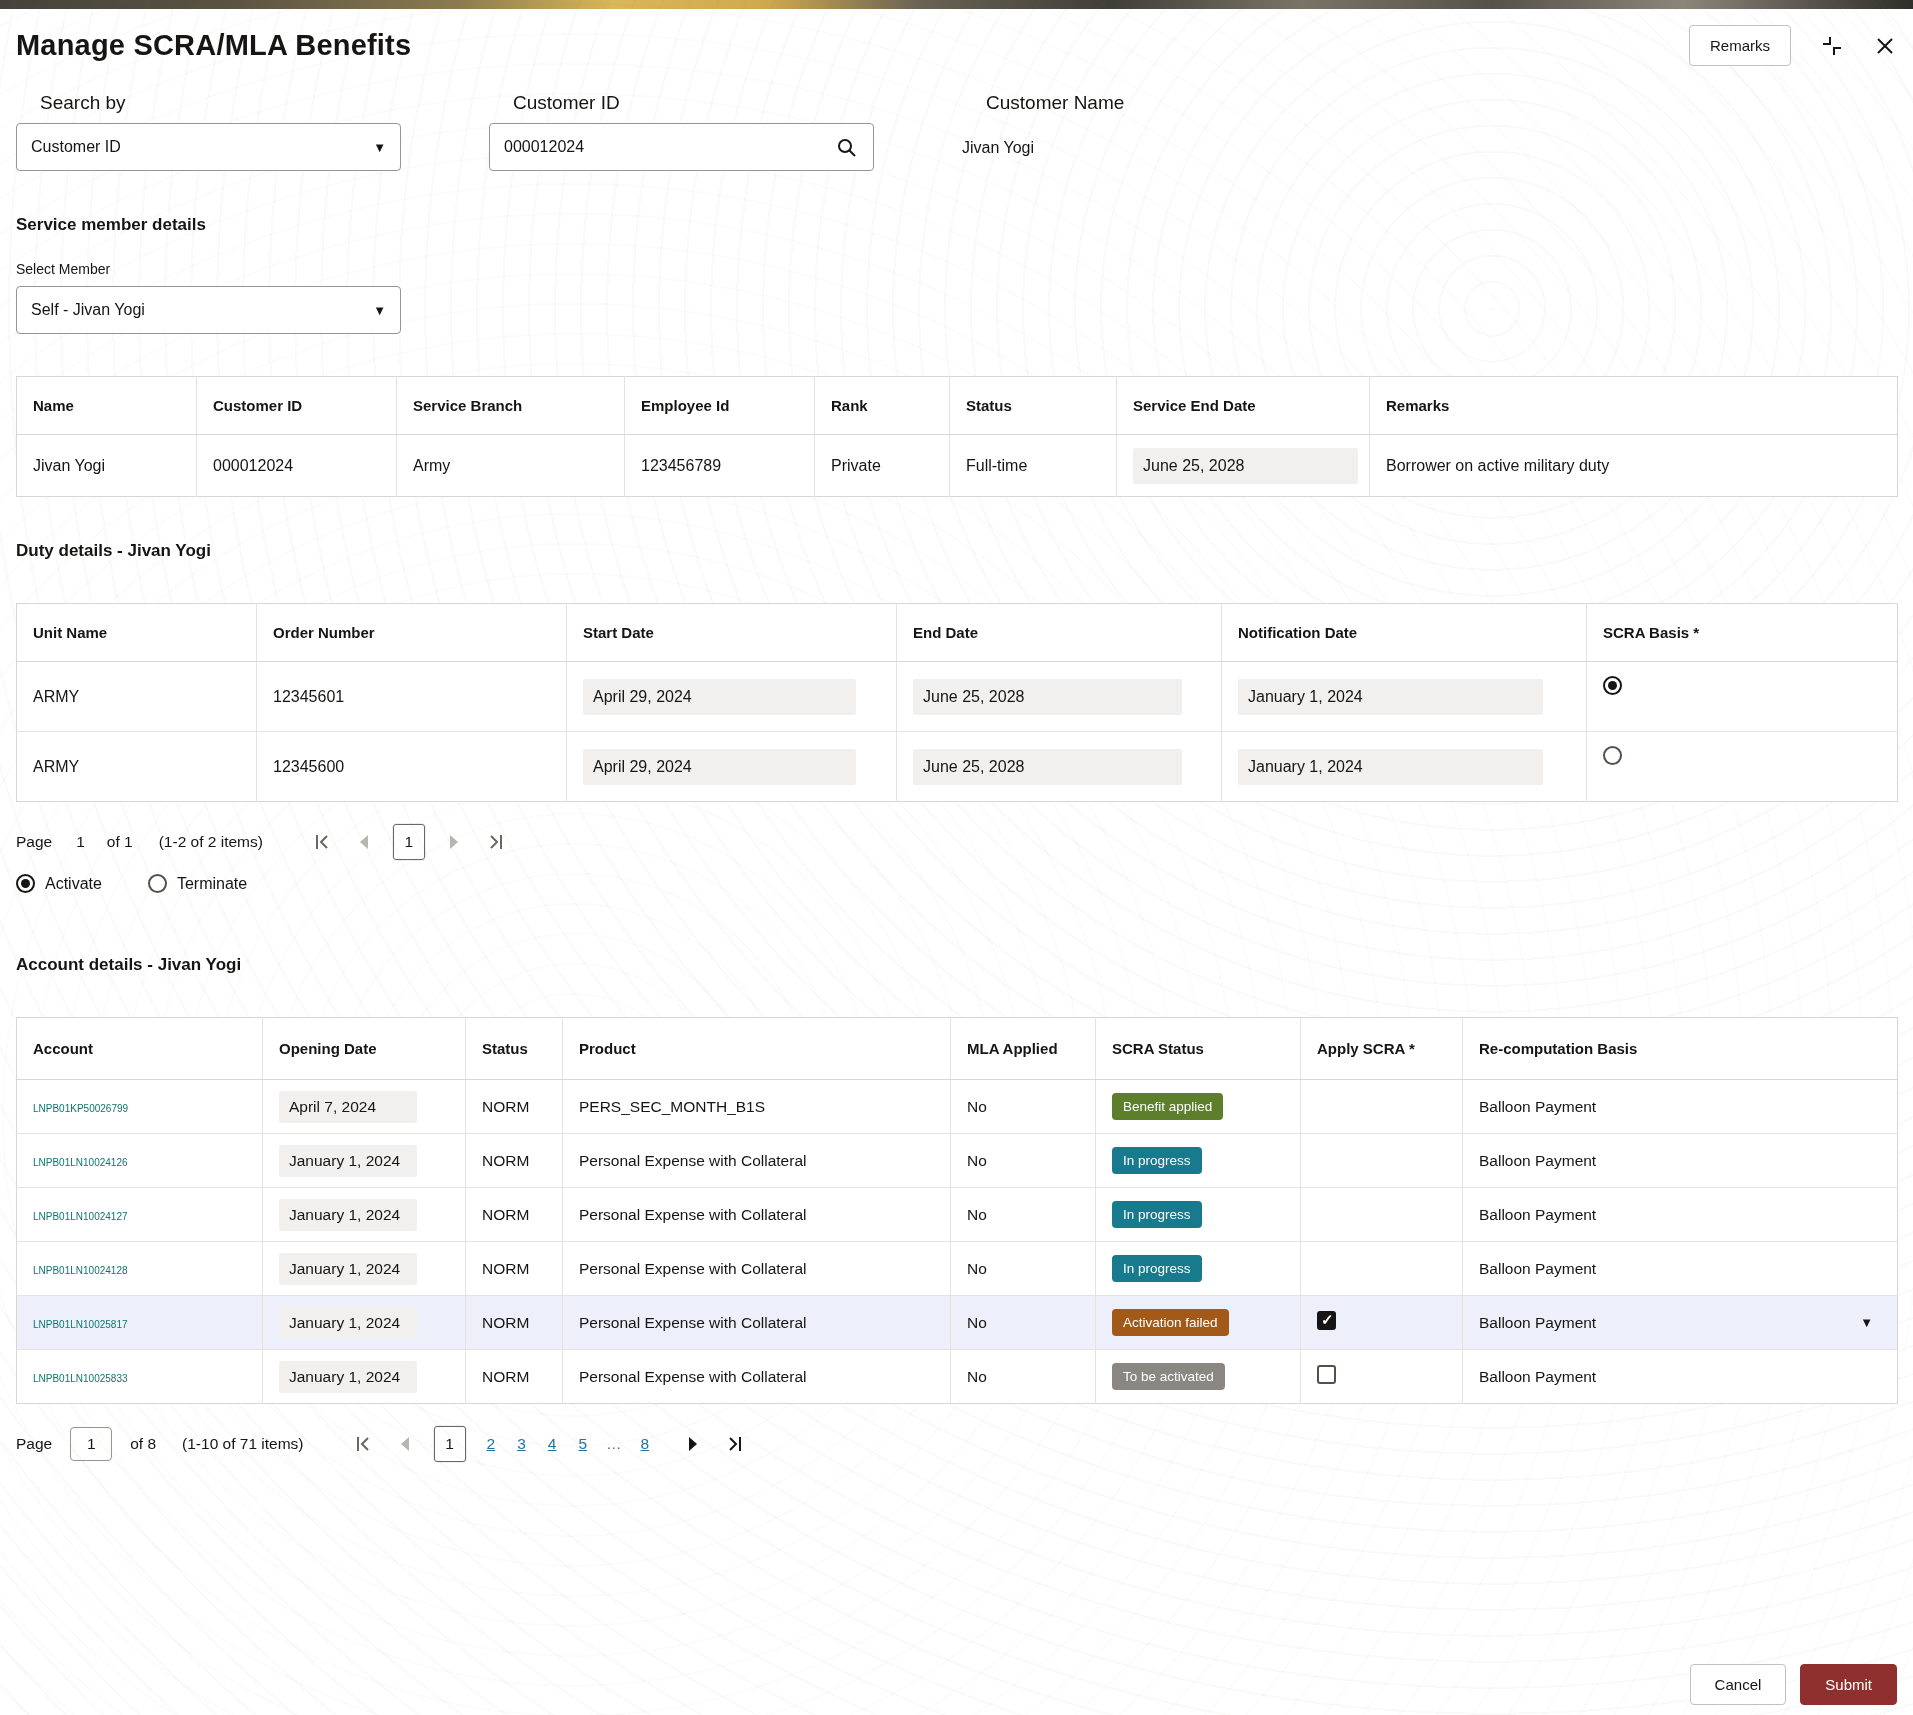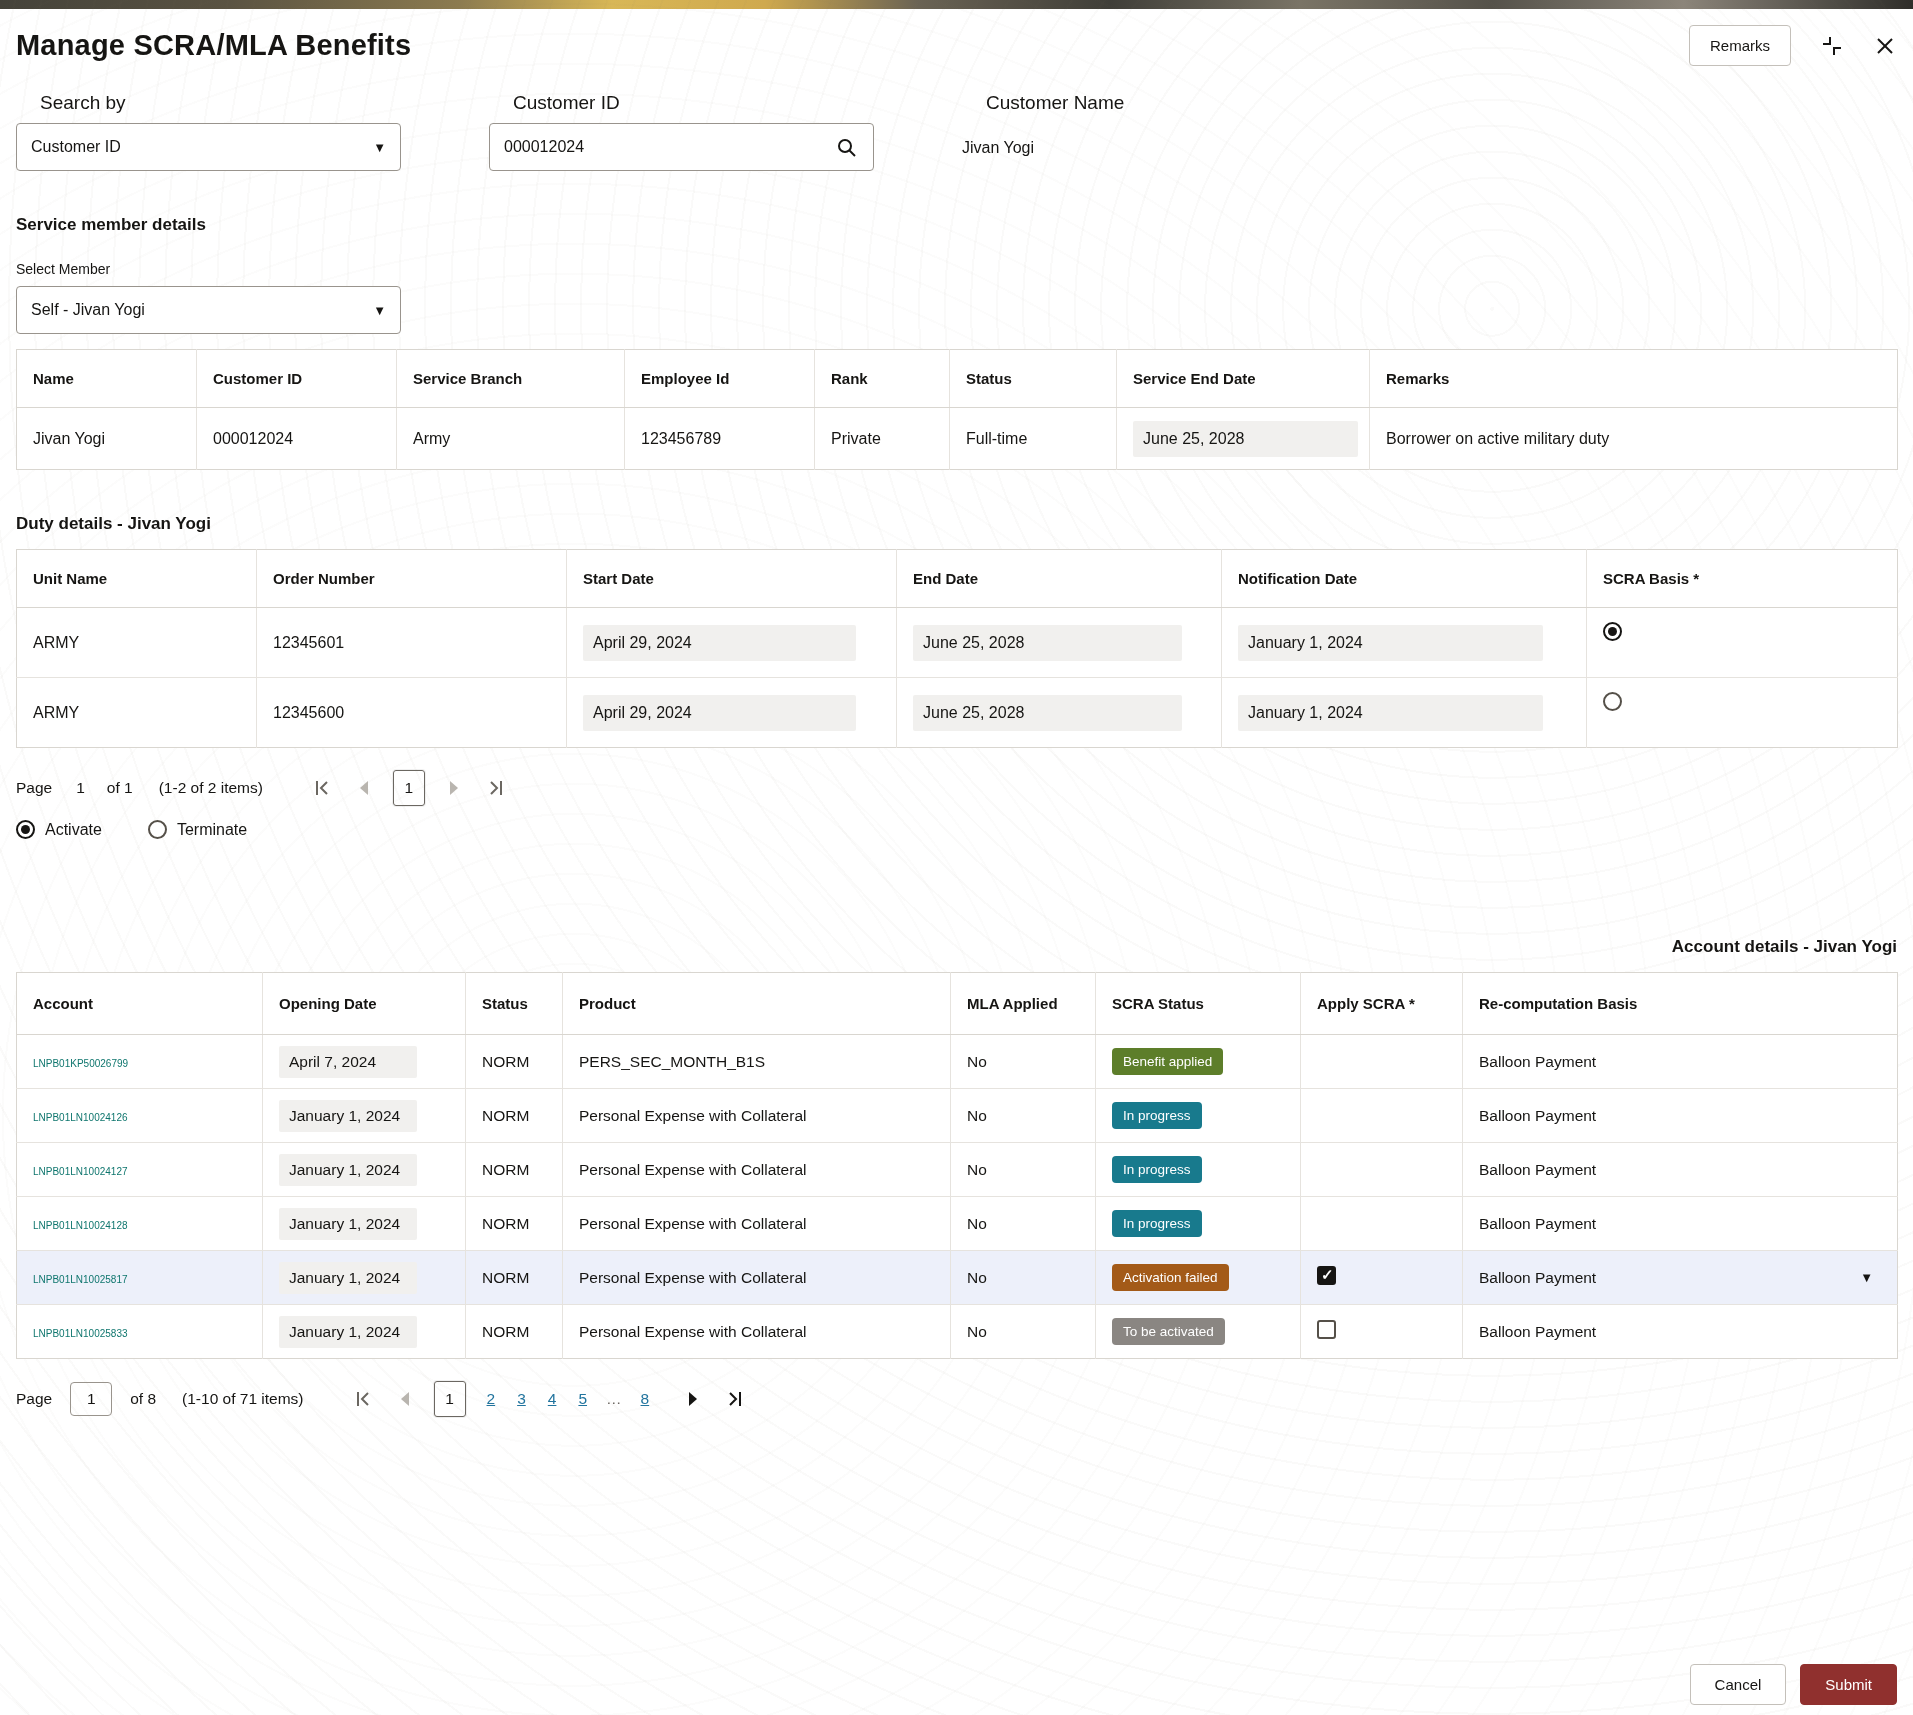--- a/index.html
+++ b/index.html
@@ -51,21 +51,21 @@
     flex:1; background:transparent;
   }
   .plain-value { font-size:16px; padding-top:16px; }
 
   
   .section-title { font-size:17px; font-weight:700; margin-top:44px; }
   .sub-label { font-size:14px; margin-top:26px; margin-bottom:9px; }
 
   
   table { border-collapse:collapse; table-layout:fixed; width:1881px; background:#fff; }
-  .grid { border:1px solid #d9d6d0; margin-top:15px; }
+  .grid { border:1px solid #d9d6d0; margin-top:42px; }
   .grid th, .grid td { border-right:1px solid #e6e3de; text-align:left; padding:0 16px; vertical-align:middle; }
   .grid th:last-child, .grid td:last-child { border-right:none; }
   .grid thead th { font-size:15px; font-weight:700; height:58px; border-bottom:1px solid #d9d6d0; }
   .grid tbody td { font-size:16px; border-bottom:1px solid #e6e3de; }
   .grid tbody tr:last-child td { border-bottom:none; }
   .svc tbody td { height:62px; }
   .duty tbody td { height:70px; }
   .acct thead th { height:62px; }
   .acct tbody td { height:54px; font-size:15.5px; }
   .chip {
@@ -299,21 +299,21 @@
     <span class="radio-item">
       <span class="radio sel"></span>
       <span>Activate</span>
     </span>
     <span class="radio-item">
       <span class="radio"></span>
       <span>Terminate</span>
     </span>
   </div>
 
-  <div class="section-title" style="margin-top:98px;text-align:right;">Account details - Jivan Yogi</div>
+  <div class="section-title" style="margin-top:62px;">Account details - Jivan Yogi</div>
 
   <table class="grid acct">
     <colgroup>
       <col style="width:246px">
         <col style="width:203px">
         <col style="width:97px">
         <col style="width:388px">
       <col style="width:145px">
         <col style="width:205px">
         <col style="width:162px">

